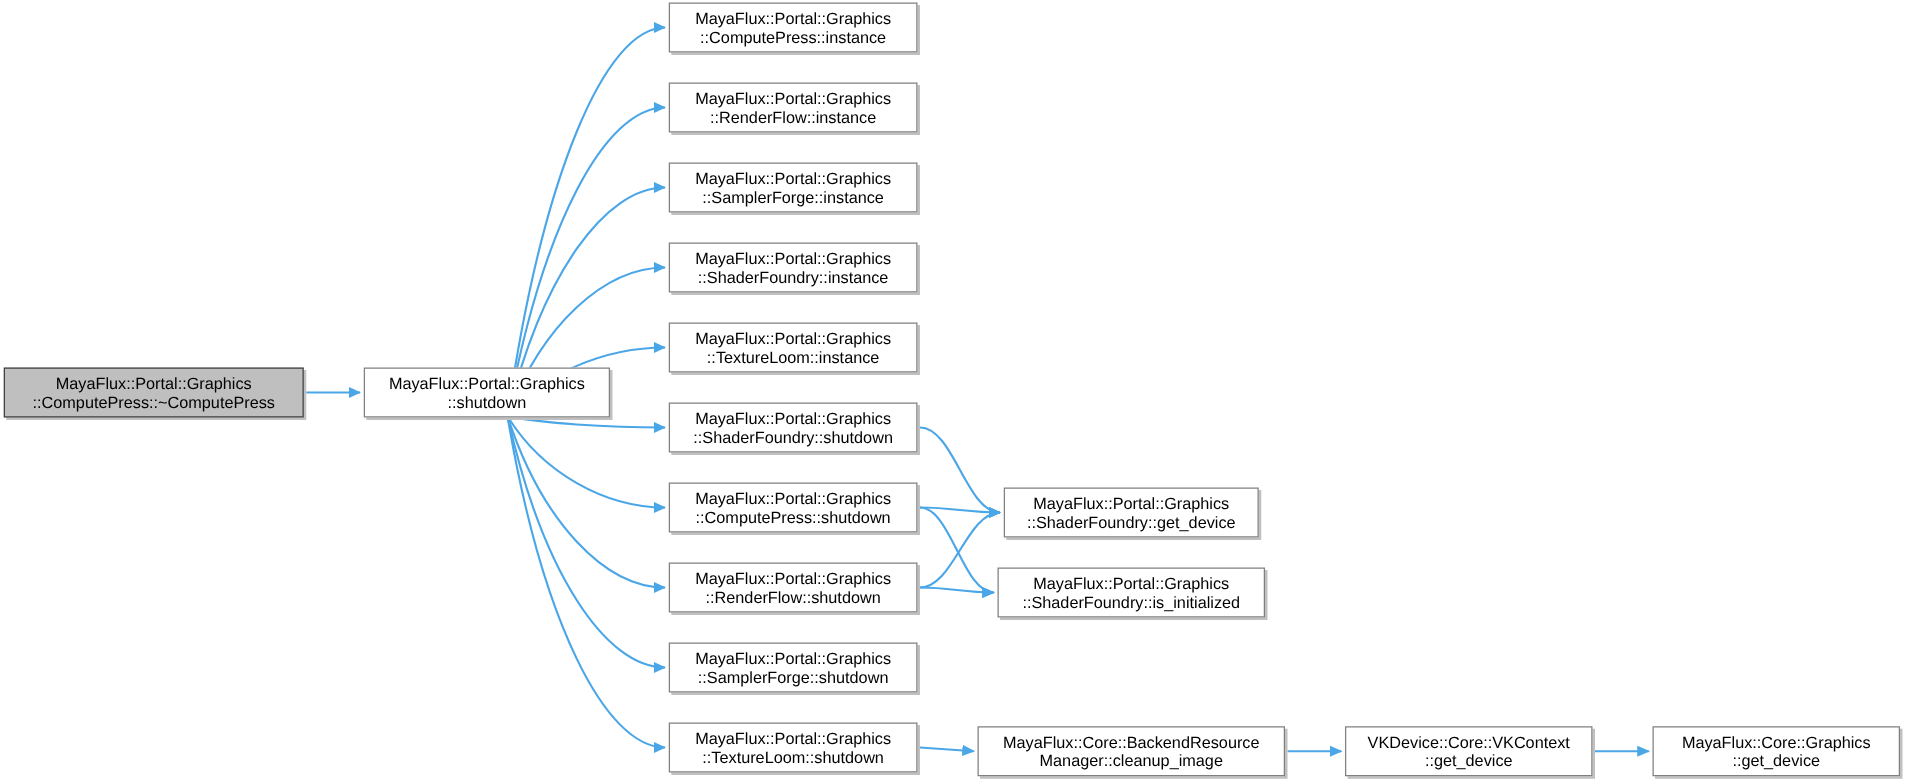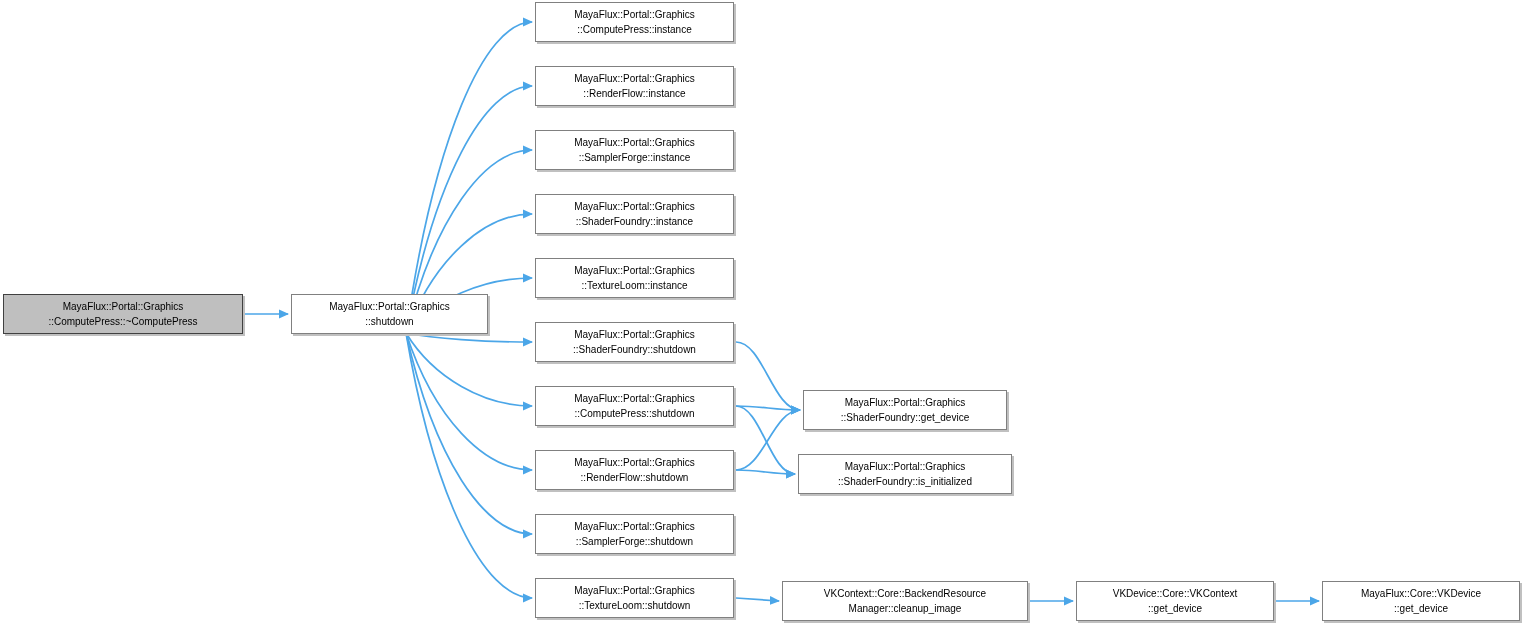--- a/index.html
+++ b/index.html
@@ -27,21 +27,21 @@
     position: absolute;
     box-sizing: border-box;
     background: #ffffff;
     border: 1px solid #808080;
     box-shadow: 2px 2px 0 0 #c0c0c0;
     display: flex;
     align-items: center;
     justify-content: flex-end;
     text-align: center;
     color: #000000;
-    font-size: 10px;
+    font-size: 13px;
     line-height: 15.5px;
     letter-spacing: 0px;
     z-index: 2;
   }
   .node.root {
     background: #bfbfbf;
     border: 1px solid #404040;
     box-shadow: 2px 2px 0 0 #c0c0c0;
   }
   .node .label {
@@ -131,24 +131,24 @@
     </div>
     <div class="node" style="left: 803px; top: 390px; width: 204px; height: 40px;">
       <span class="label">MayaFlux::Portal::Graphics
 ::ShaderFoundry::get_device</span>
     </div>
     <div class="node" style="left: 798px; top: 454px; width: 214px; height: 40px;">
       <span class="label">MayaFlux::Portal::Graphics
 ::ShaderFoundry::is_initialized</span>
     </div>
     <div class="node" style="left: 782px; top: 581px; width: 246px; height: 40px;">
-      <span class="label">VKContext::Core::BackendResource
+      <span class="label">MayaFlux::Core::BackendResource
 Manager::cleanup_image</span>
     </div>
     <div class="node" style="left: 1076px; top: 581px; width: 198px; height: 40px;">
       <span class="label">VKDevice::Core::VKContext
 ::get_device</span>
     </div>
     <div class="node" style="left: 1322px; top: 581px; width: 198px; height: 40px;">
-      <span class="label">MayaFlux::Core::VKDevice
+      <span class="label">MayaFlux::Core::Graphics
 ::get_device</span>
     </div>
   </div>
 
 </body></html>

